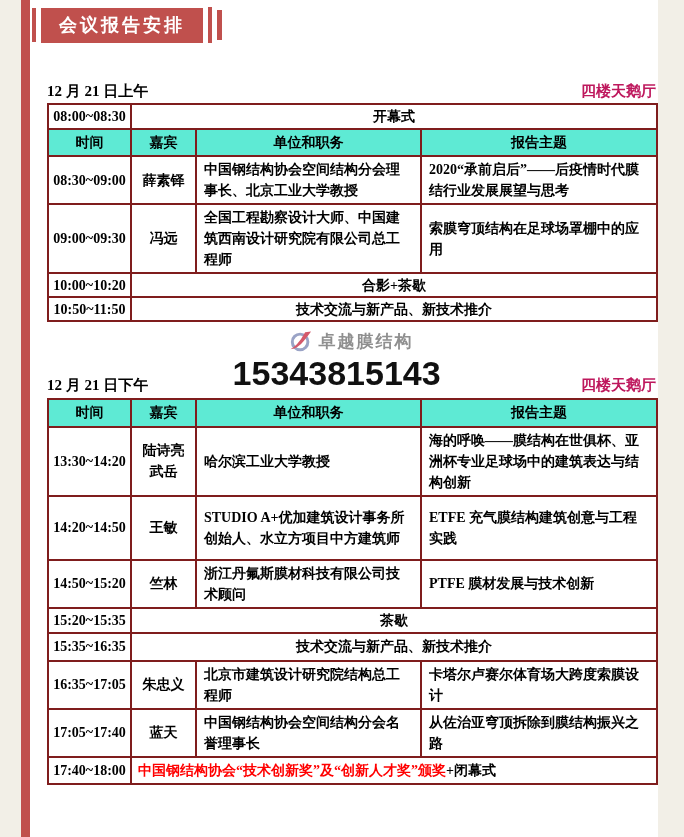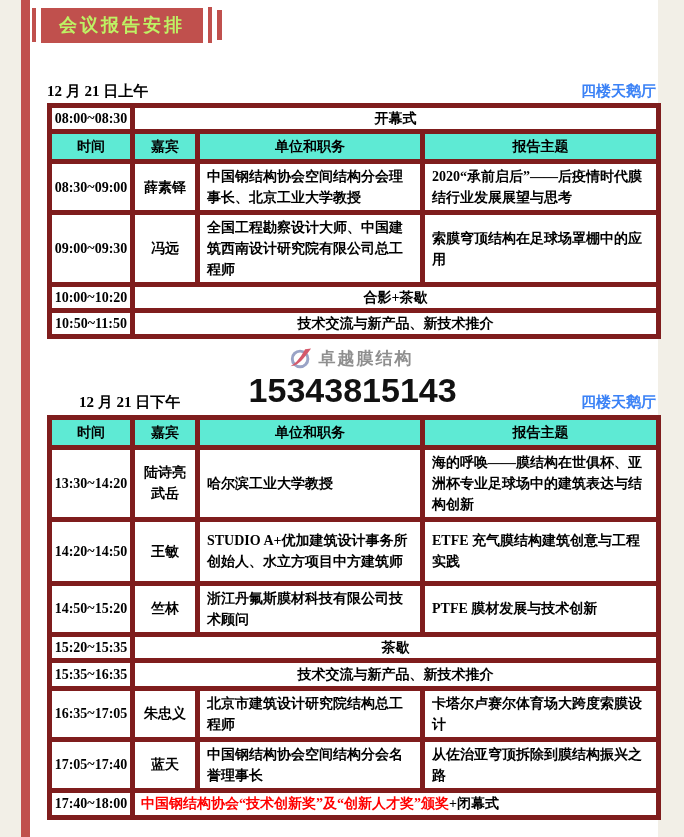--- a/index.html
+++ b/index.html
@@ -21,56 +21,56 @@
   
   .badge-wrap {
     display:flex; align-items:center; gap:5px;
     margin:5px 0 0 2px; height:40px;
   }
   .deco-line { background:#c0504d; }
   .deco-l1 { width:4px; height:34px; }
   .deco-r1 { width:4px; height:36px; }
   .deco-r2 { width:5px; height:30px; }
   .badge {
-    background:#c0504d; color:#bef264;
+    background:#c0504d; color:#ffffff;
     font-size:18px; font-weight:bold; letter-spacing:3px;
     padding:5px 18px 6px 18px;
     font-family:"Liberation Sans","DejaVu Sans",sans-serif;
   }
   
   .content { padding:0 2px 0 17px; }
   .session-head {
     display:flex; justify-content:space-between; align-items:flex-end;
     font-size:15px; font-weight:bold; line-height:1.2;
   }
   .session-head.morning { margin-top:37px; margin-bottom:3px; }
   .session-head.afternoon { margin-bottom:4px; }
-  .venue { color:#3b82f6; }
+  .venue { color:#be185d; }
   
   .mid-block { margin-top:7px; }
   .wm-logo-line {
     display:flex; justify-content:center; align-items:center; gap:7px;
     height:24px;
   }
   .wm-brand {
     color:#8f8f8f; font-size:17px; letter-spacing:2px; font-weight:600;
   }
-  .head3 { display:flex; justify-content:space-between; align-items:flex-end;margin-left:32px; }
+  .head3 { display:flex; justify-content:space-between; align-items:flex-end; }
   .wm-phone {
     font-family:"Liberation Sans","DejaVu Sans",sans-serif;
     font-size:34px; font-weight:bold; color:#111;
     transform:translateX(-28px);
   }
   
   table.schedule {
     border-collapse:collapse; width:609px; table-layout:fixed;
     border:2px solid #000;
   }
   table.schedule td, table.schedule th {
-    border:5px solid #7f1d1d;
+    border:2px solid #7f1d1d;
     font-size:14px; color:#000;
     vertical-align:middle;
     line-height:1.5;
     font-weight:600;
   }
   col.c-time  { width:83px; }
   col.c-guest { width:65px; }
   col.c-org   { width:225px; }
   col.c-topic { width:236px; }
   td.time { text-align:center; font-weight:bold; font-size:13.5px; padding:0 2px; }

